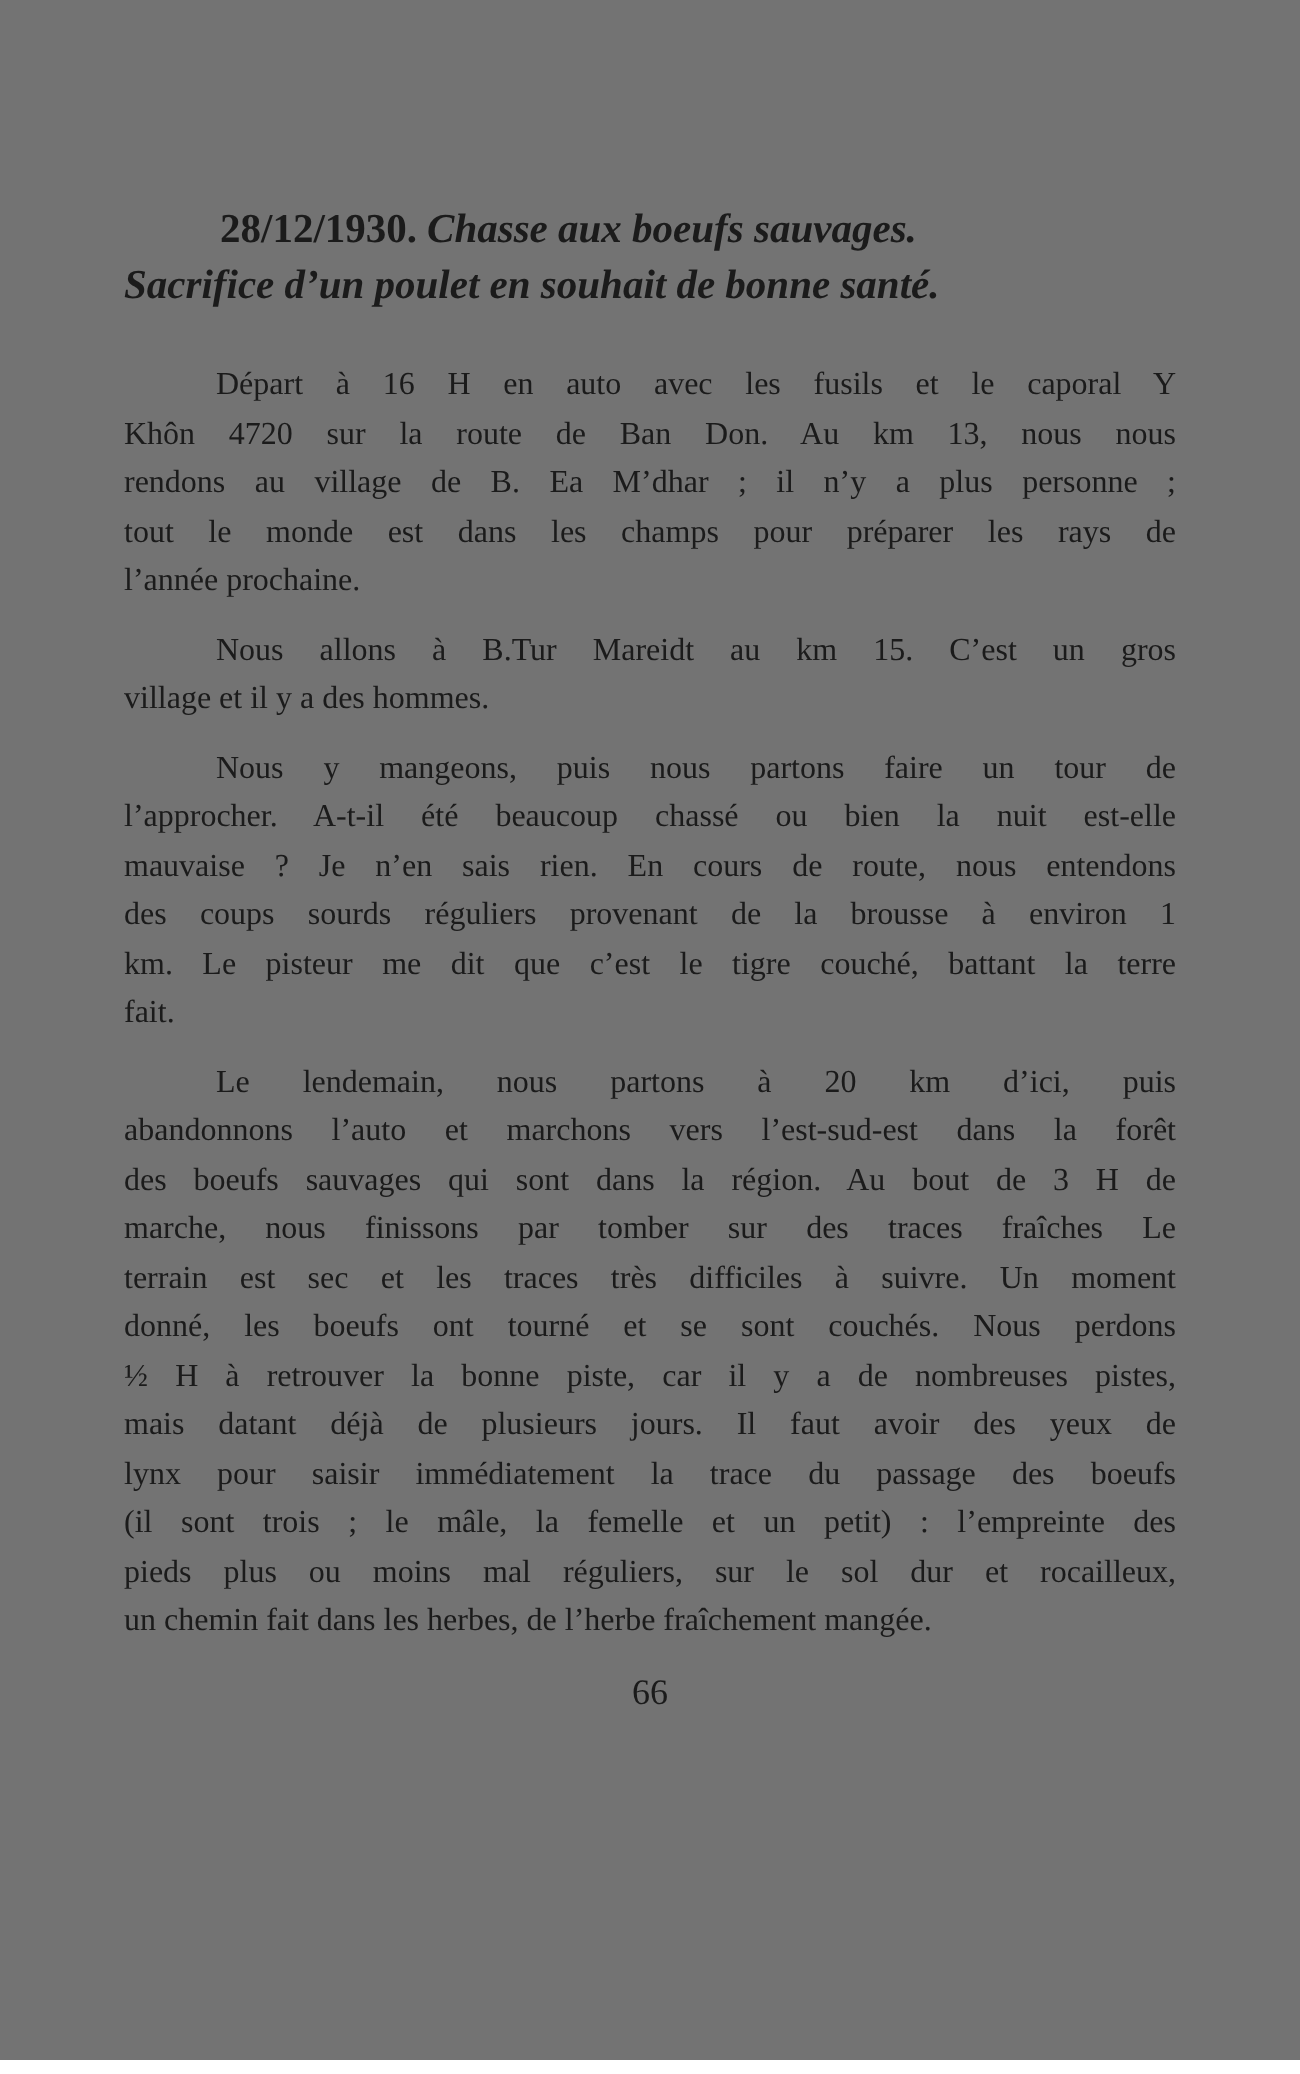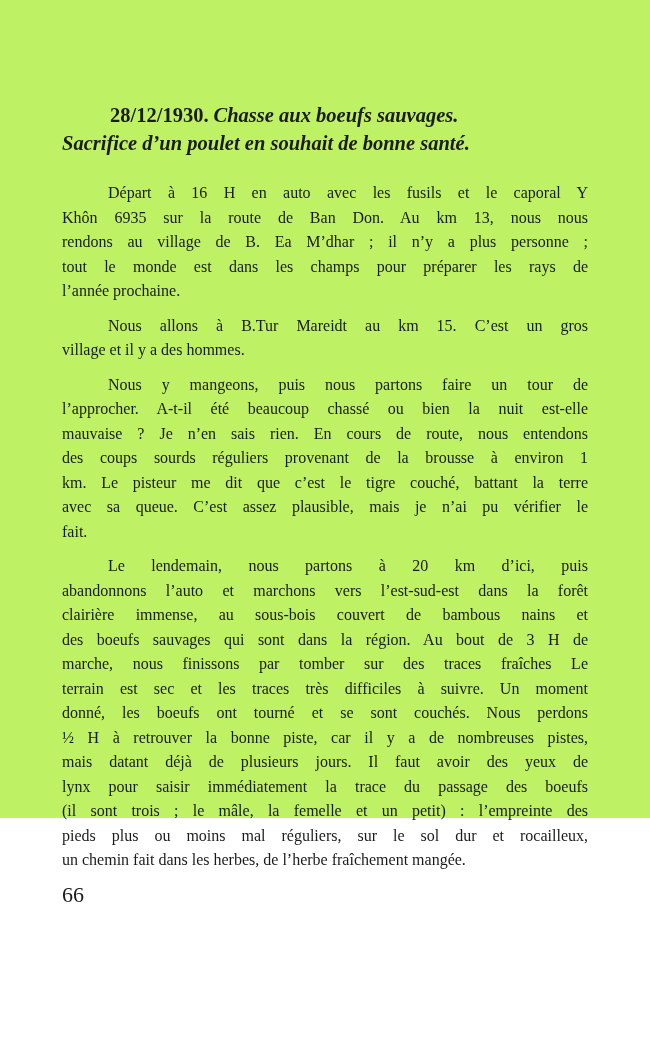--- a/index.html
+++ b/index.html
@@ -11,23 +11,23 @@
     width: 650px;
     height: 1037px;
     position: relative;
     font-family: "Liberation Serif", "DejaVu Serif", serif;
     color: #1b1b1b;
     overflow: hidden;
   }
   .page {
     box-sizing: border-box;
     width: 650px;
-    height: 818px;
+    height: 1030px;
     padding: 101px 62px 0 62px;
-    background: #bef264;
+    background: #737373;
   }
   
   .heading {
     font-size: 20.5px;
     line-height: 28px;
     font-weight: 700;
     margin-bottom: 24px;
   }
   .h-line { white-space: normal; }
   .h-indent { text-indent: 48px; }
@@ -42,63 +42,62 @@
   }
   .line {
     text-align: justify;
     text-align-last: justify;
   }
   .line.first { text-indent: 46px; }
   .line.last  { text-align-last: left; }
   
   .page-number {
     margin-top: 2px;
-    font-size: 22px;
+    text-align: center;
+    font-size: 18px;
     line-height: 24px;
   }
 </style>
 </head>
 <body>
 
 <div class="page">
 
   <div class="heading">
     <div class="h-line h-indent">
       <span class="h-date">28/12/1930.</span><span class="h-title">Chasse aux boeufs sauvages.</span>
     </div>
     <div class="h-line">
       <span class="h-subtitle">Sacrifice d’un poulet en souhait de bonne santé.</span>
     </div>
   </div>
 
   <div id="paragraphs">
       <div class="para">
         <div class="line first">Départ à 16 H en auto avec les fusils et le caporal  Y</div>
-        <div class="line">Khôn 6935 sur la route de Ban Don. Au km 13, nous nous</div>
+        <div class="line">Khôn 4720 sur la route de Ban Don. Au km 13, nous nous</div>
         <div class="line">rendons au village de B. Ea M’dhar ; il n’y a plus personne ;</div>
         <div class="line">tout le monde est dans les champs pour préparer les rays de</div>
         <div class="line last">l’année prochaine.</div>
       </div>
       <div class="para">
         <div class="line first">Nous allons à B.Tur Mareidt au km 15. C’est un gros</div>
         <div class="line last">village et il y a des hommes.</div>
       </div>
       <div class="para">
         <div class="line first">Nous y mangeons, puis nous partons faire un tour de</div>
         <div class="line">l’approcher. A-t-il été beaucoup chassé ou bien la nuit est-elle</div>
         <div class="line">mauvaise ? Je n’en sais rien. En cours de route, nous entendons</div>
         <div class="line">des coups sourds réguliers provenant de la brousse à environ 1</div>
         <div class="line">km. Le pisteur me dit que c’est le tigre couché, battant la terre</div>
-        <div class="line">avec sa queue. C’est assez plausible, mais je n’ai pu vérifier le</div>
         <div class="line last">fait.</div>
       </div>
       <div class="para">
         <div class="line first">Le lendemain, nous partons à 20 km d’ici, puis</div>
         <div class="line">abandonnons l’auto et marchons vers l’est-sud-est dans la forêt</div>
-        <div class="line">clairière immense, au sous-bois couvert de bambous nains et</div>
         <div class="line">des boeufs sauvages qui sont dans la région. Au bout de 3 H de</div>
         <div class="line">marche, nous finissons par tomber sur des traces fraîches  Le</div>
         <div class="line">terrain est sec et les traces très difficiles à suivre. Un moment</div>
         <div class="line">donné, les boeufs ont tourné et se sont couchés. Nous perdons</div>
         <div class="line">½ H à retrouver la bonne piste, car il y a de nombreuses pistes,</div>
         <div class="line">mais datant déjà de plusieurs jours. Il faut avoir des yeux de</div>
         <div class="line">lynx pour saisir immédiatement la trace du passage des boeufs</div>
         <div class="line">(il sont trois ; le mâle, la femelle et un petit) : l’empreinte des</div>
         <div class="line">pieds plus ou moins mal réguliers, sur le sol dur et rocailleux,</div>
         <div class="line last">un chemin fait dans les herbes, de l’herbe fraîchement mangée.</div>

